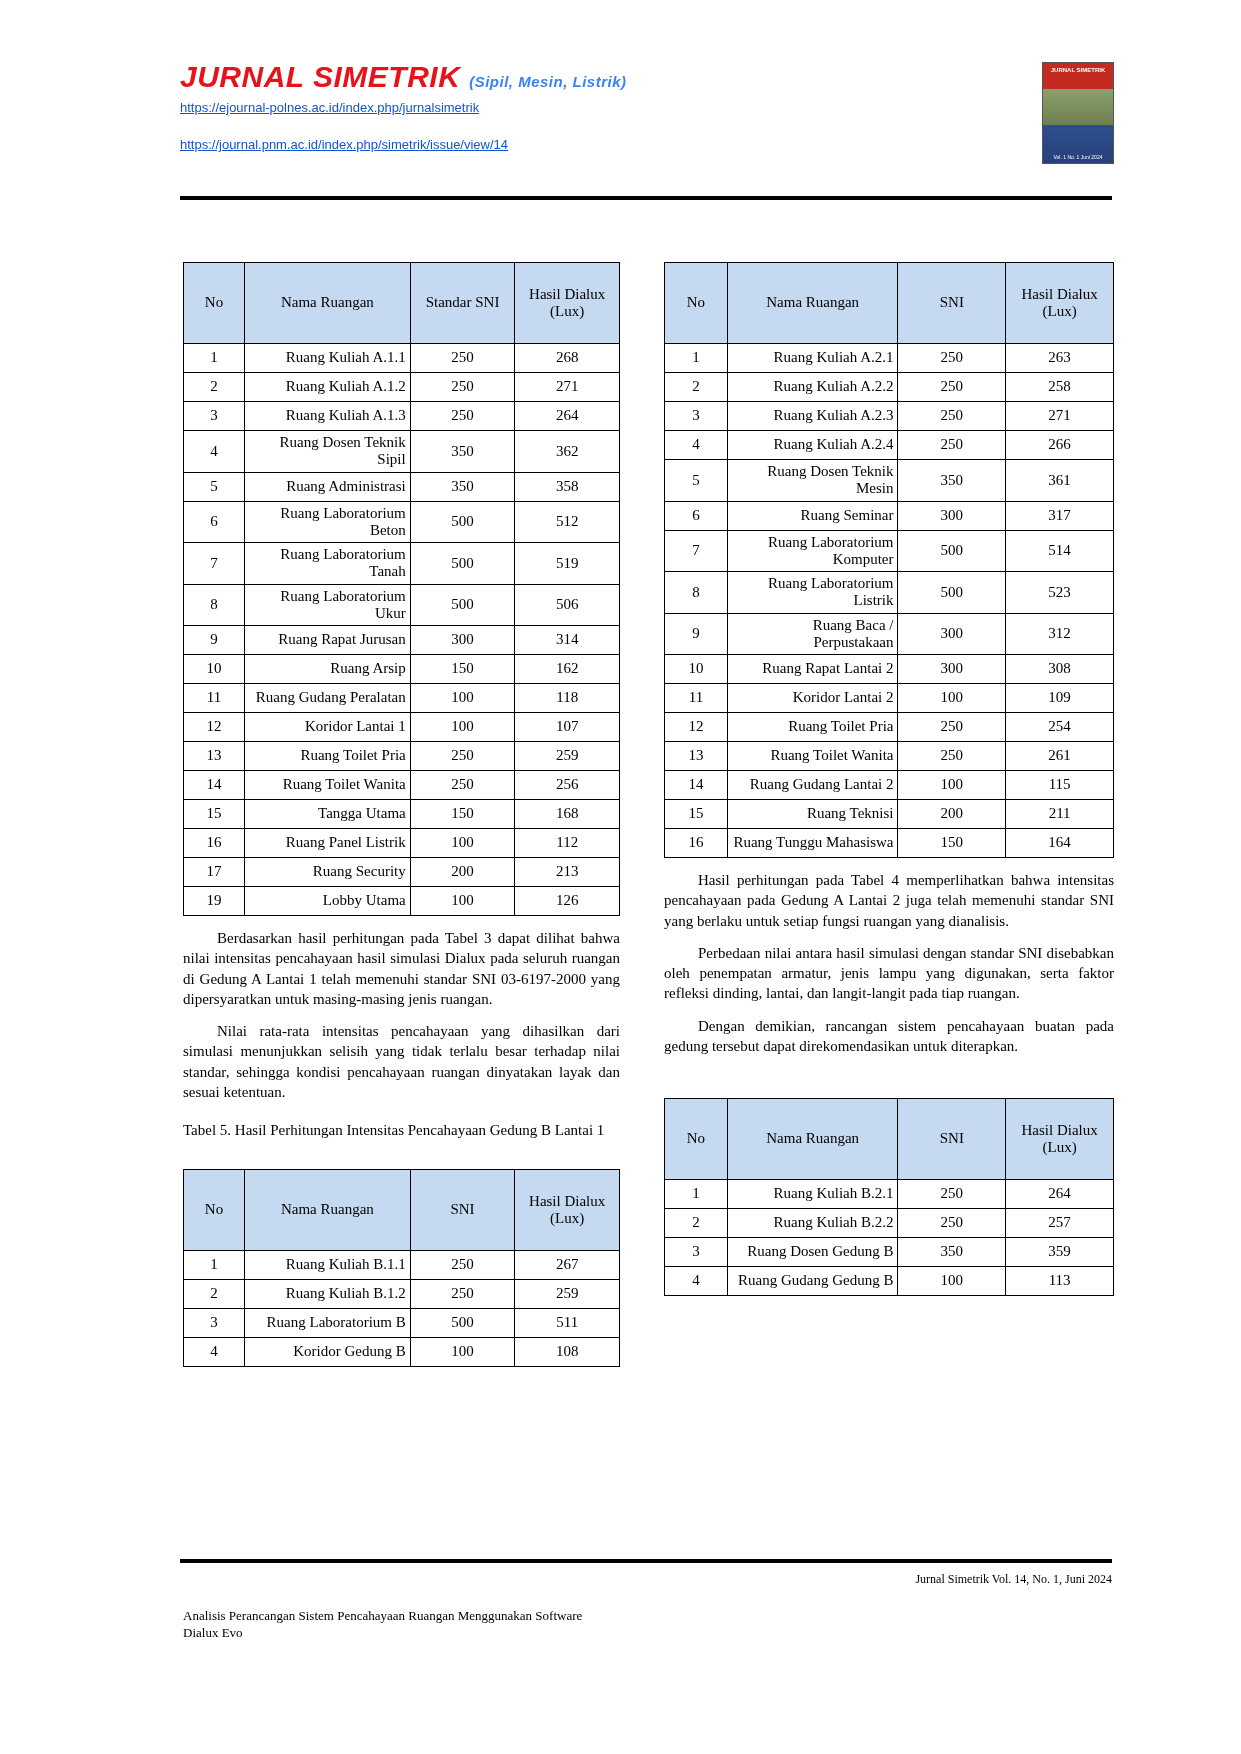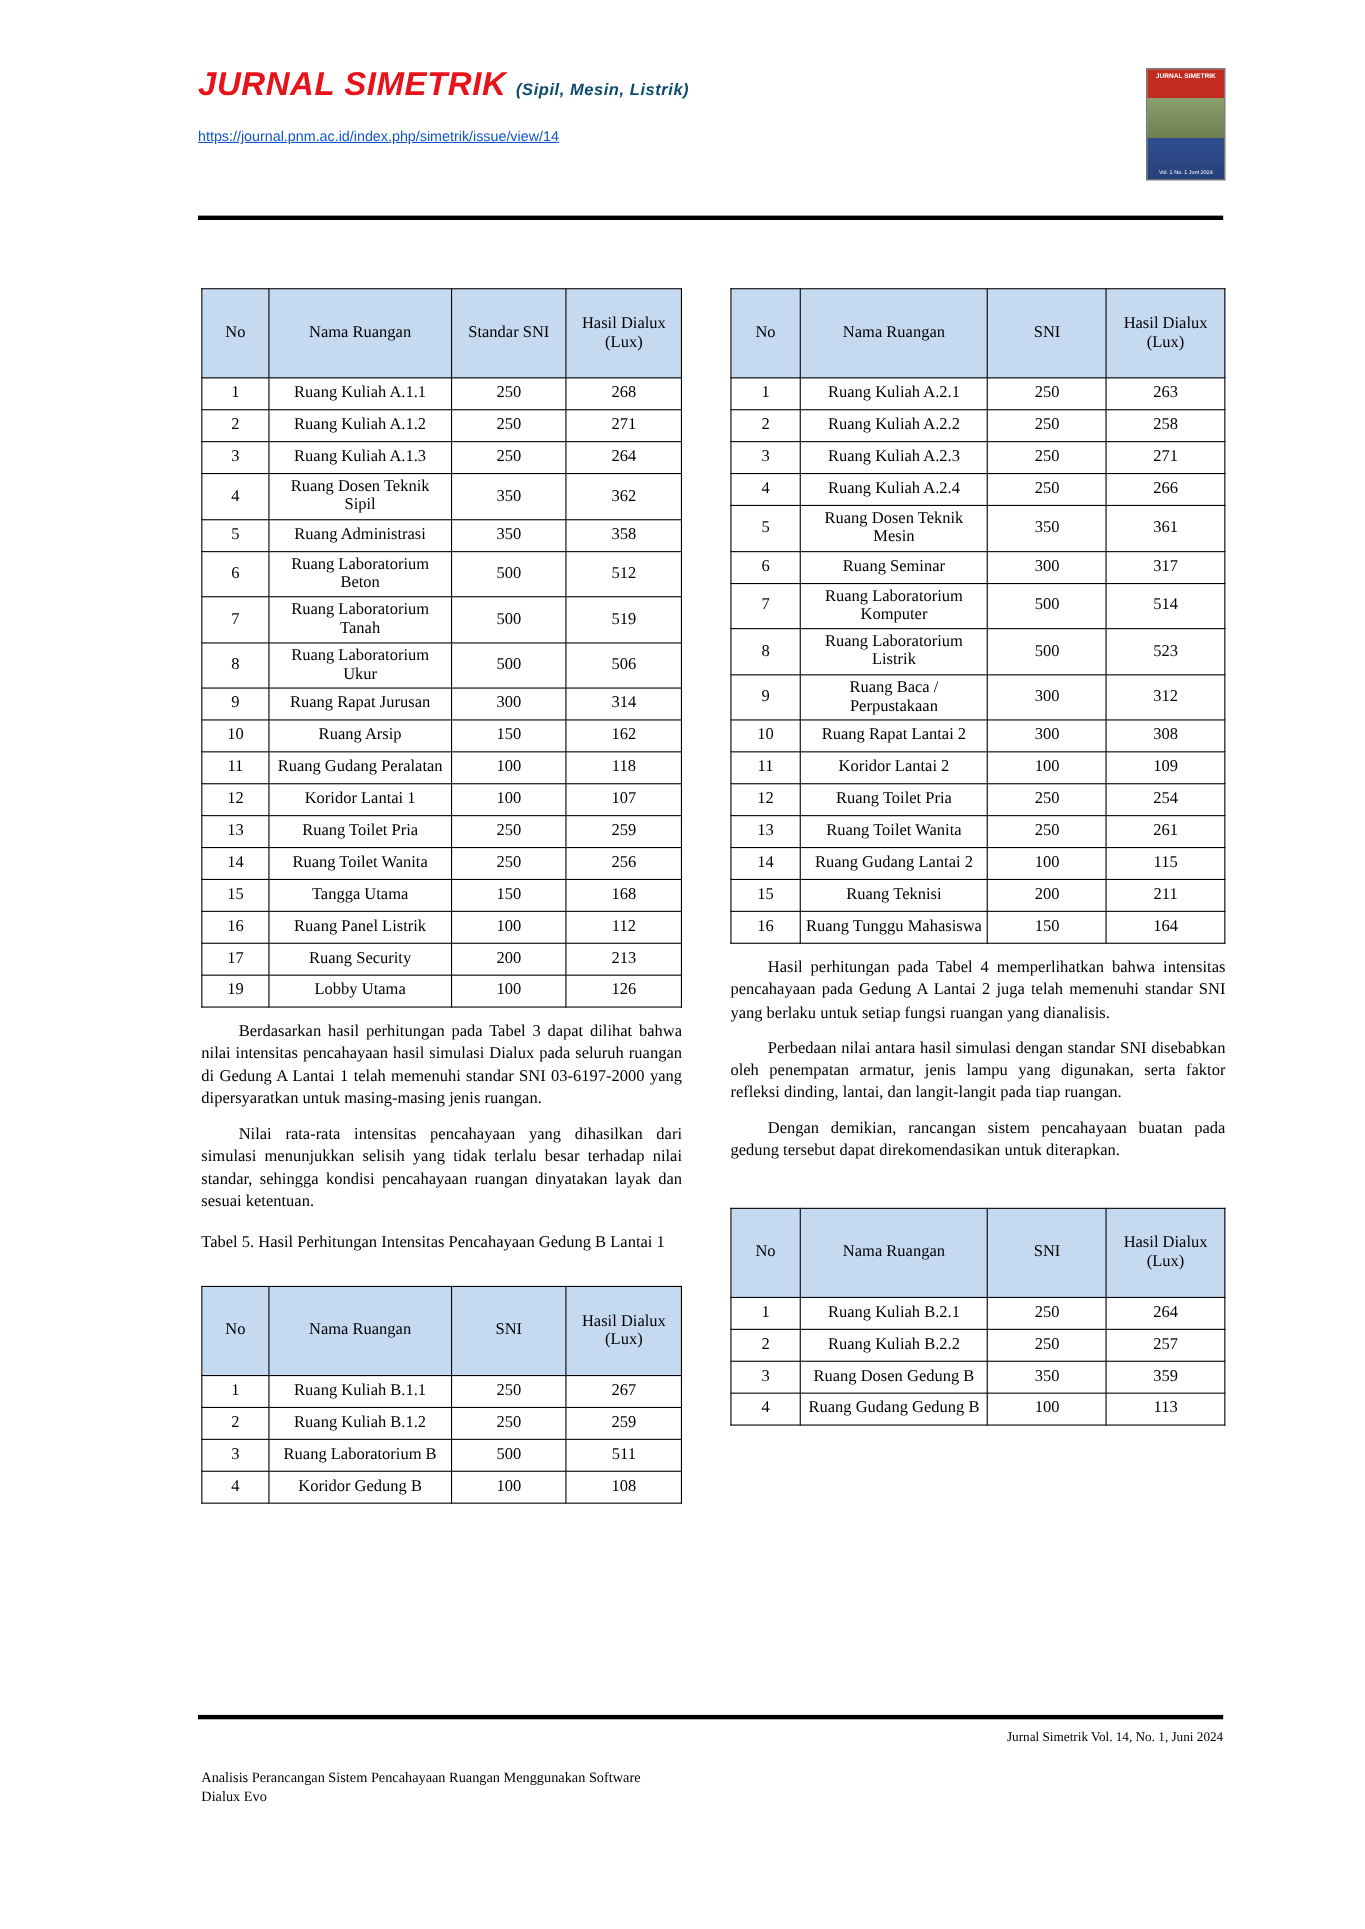--- a/index.html
+++ b/index.html
@@ -27,21 +27,21 @@
     font-family: "Liberation Sans", sans-serif;
     font-weight: bold;
     font-style: italic;
     font-size: 30px;
     color: #e8131a;
     letter-spacing: 0.5px;
     white-space: nowrap;
   }
   .journal-title .sub {
     font-size: 15px;
-    color: #0c4a6e;
+    color: #3b82f6;
     font-style: italic;
   }
   .header-link {
     display: block;
     font-family: "Liberation Sans", sans-serif;
     font-size: 13px;
     color: #1155cc;
     text-decoration: underline;
     margin-top: 6px;
     white-space: nowrap;
@@ -120,21 +120,21 @@
   table.data th {
     background: #c5d9f1;
     text-align: center;
     font-weight: normal;
     height: 74px;
   }
   table.data td {
     height: 22px;
   }
   td.c { text-align: center; }
-  td.l { text-align: center; padding-left: 6px; }
+  td.l { text-align: right; padding-left: 6px; }
 
   .tbl-caption {
     font-size: 15px;
     margin-bottom: 4px;
   }
   .para {
     font-size: 15px;
     text-align: justify;
     text-indent: 34px;
     line-height: 1.35;
@@ -179,20 +179,21 @@
   }
 </style>
 </head>
 <body>
 
 <div class="header">
   <div class="journal-title">
     <span>JURNAL SIMETRIK</span>
     <span class="sub">(Sipil, Mesin, Listrik)</span>
   </div>
+  <a class="header-link" href="#">https://ejournal-polnes.ac.id/index.php/jurnalsimetrik</a>
   <a class="header-link second" href="#">https://journal.pnm.ac.id/index.php/simetrik/issue/view/14</a>
 </div>
 
 <div class="cover-thumb">
   <div class="cover-top">JURNAL SIMETRIK</div>
   <div class="cover-bottom">Vol. 1  No. 1  Juni 2024</div>
 </div>
 
 <div class="rule-top"></div>
 

